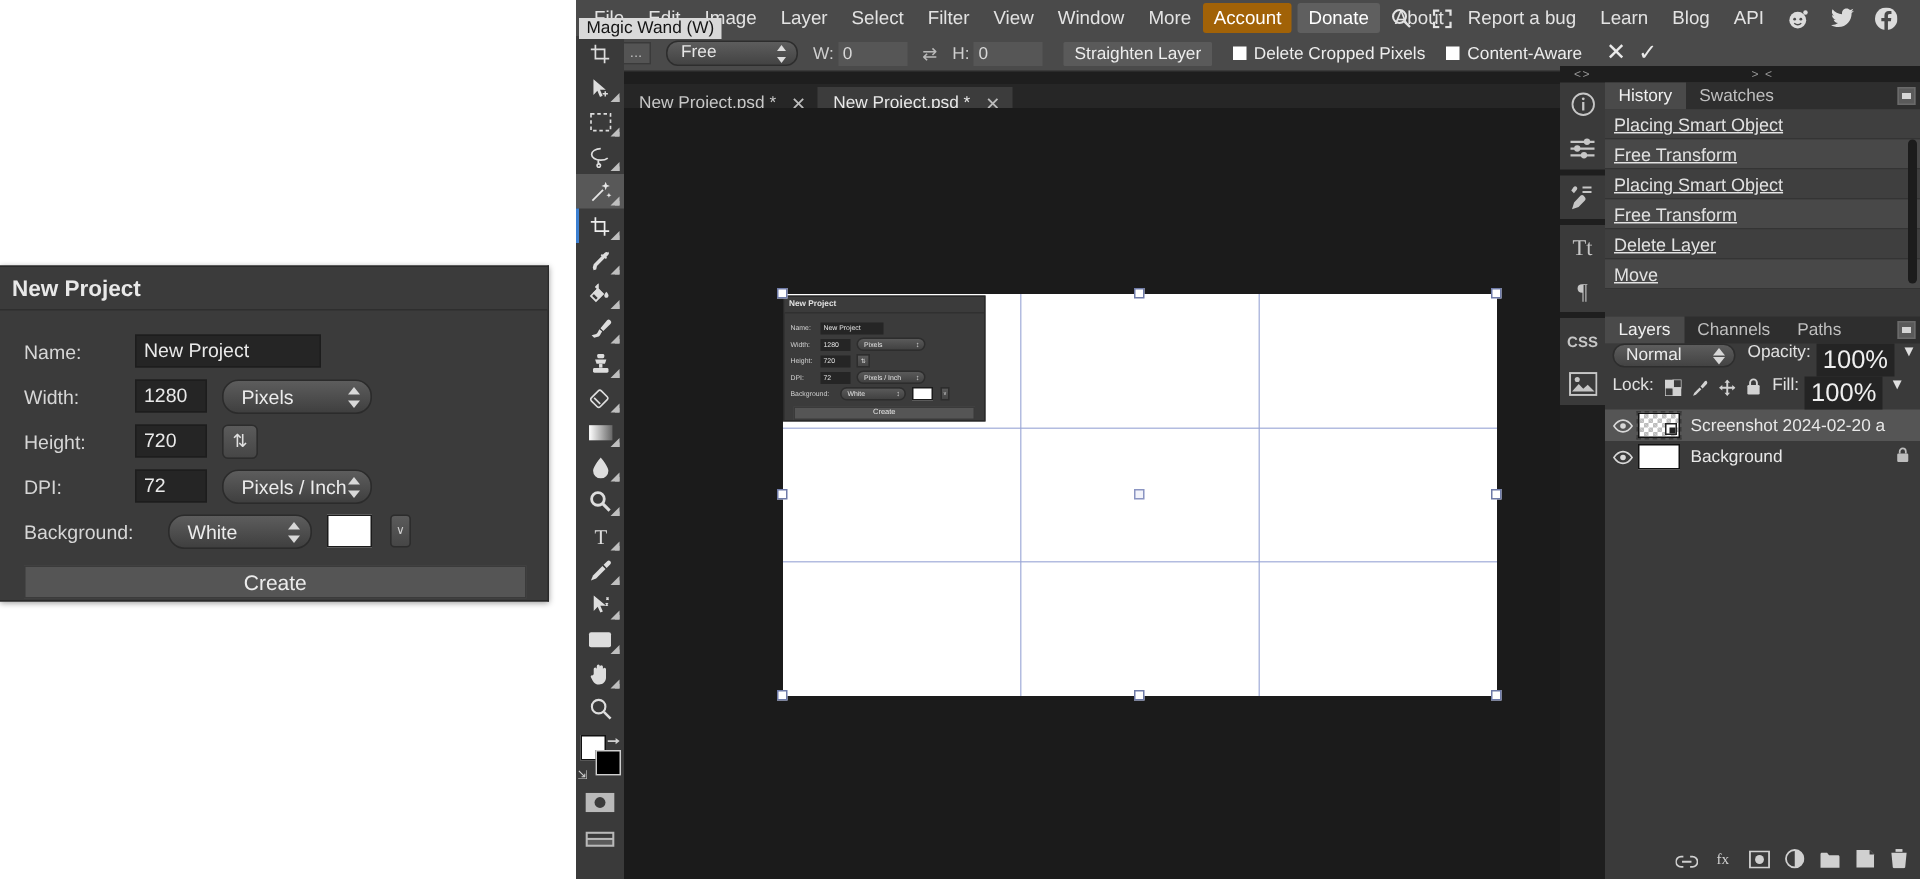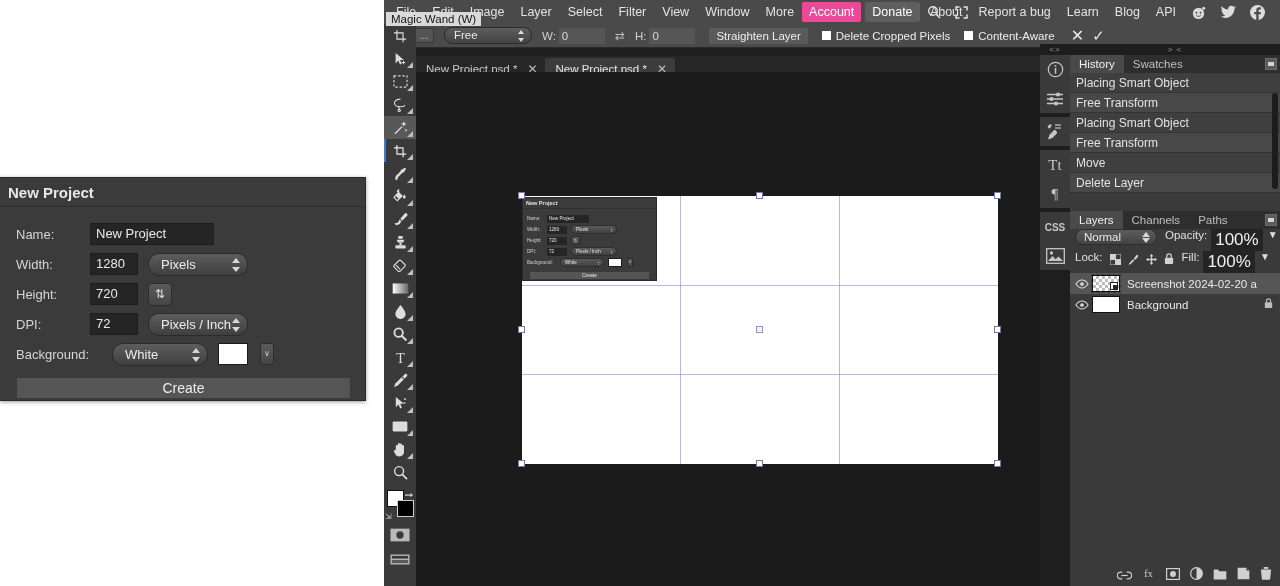--- a/index.html
+++ b/index.html
@@ -67,21 +67,21 @@
   }
 
   
   .app { position: absolute; left: 384px; top: 0; width: 896px; height: 586px; background: #1e1e1e; }
 
   
   .menubar { position: absolute; left: 0; top: 0; width: 896px; height: 24px; background: #4a4a4a; }
   .menu-left { position: absolute; left: 4px; top: 0; height: 24px; display: flex; align-items: center; }
   .menu-right { position: absolute; right: 8px; top: 0; height: 24px; display: flex; align-items: center; }
   .mi { color: #e3e3e3; font-size: 12.5px; padding: 0 8px; line-height: 24px; white-space: nowrap; }
-  .mi.account { background: #ec4899; color: #ffffff; padding: 2px 7px; border-radius: 2px; line-height: 16px; }
+  .mi.account { background: #a16207; color: #ffffff; padding: 2px 7px; border-radius: 2px; line-height: 16px; }
   .mi.donate { background: #5f5f5f; color: #ffffff; padding: 2px 7px; border-radius: 2px; line-height: 16px; margin-left: 4px; }
   .mi-icon { color: #e3e3e3; padding: 0 7px; display: flex; align-items: center; }
   .tooltip {
     position: absolute; left: 2px; top: 12px; background: #d9d9d9; color: #141414;
     font-size: 11.5px; padding: 1px 5px; white-space: nowrap; z-index: 40;
   }
 
   
   .optbar { position: absolute; left: 0; top: 24px; width: 896px; height: 24px; background: #4a4a4a; border-bottom: 1px solid #2a2a2a; display: flex; align-items: center; }
   .opt-tool { width: 26px; height: 22px; display: flex; align-items: center; justify-content: center; }
@@ -163,21 +163,21 @@
 
   
   .rpanel { position: absolute; left: 686px; top: 44px; width: 210px; height: 542px; background: #3a3a3a; }
   .collapse { height: 11px; text-align: center; color: #9a9a9a; font-size: 8px; letter-spacing: 1px; line-height: 11px; background: #1e1e1e; }
   .ptabs { height: 18px; background: #2e2e2e; display: flex; align-items: stretch; position: relative; }
   .ptab { padding: 0 9px; color: #bfbfbf; font-size: 11.5px; line-height: 18px; }
   .ptab.active { background: #4a4a4a; color: #f0f0f0; }
   .pmenu { position: absolute; right: 3px; top: 3px; width: 12px; height: 12px; background: #5a5a5a; border: 1px solid #6a6a6a; }
   .pmenu i { display: block; width: 6px; height: 4px; background: #d5d5d5; margin: 3px auto; }
   .hist-list { position: relative; background: #3f3f3f; }
-  .hist-item { height: 20px; color: #e2e2e2; font-size: 12px; line-height: 20px; padding-left: 6px; border-bottom: 1px solid #343434; }
+  .hist-item { height: 20px; color: #e2e2e2; font-size: 12px; line-height: 20px; padding-left: 6px; border-bottom: 1px solid #343434; text-decoration: underline; }
   .hist-item:nth-child(odd) { background: #3f3f3f; }
   .hist-item:nth-child(even) { background: #484848; }
   .hist-scroll { position: absolute; right: 2px; top: 20px; width: 6px; height: 96px; background: #1c1c1c; border-radius: 3px; }
 
   .lrow { display: flex; align-items: flex-start; height: 22px; padding-left: 5px; }
   .lsel { position: relative; width: 82px; height: 16px; border-radius: 8px; background: linear-gradient(#5d5d5d,#434343); border: 1px solid #2d2d2d; color: #eaeaea; font-size: 11.5px; line-height: 14px; padding-left: 8px; }
   .lbl { color: #e0e0e0; font-size: 11.5px; margin-left: 8px; }
   .lval { background: #242424; color: #efefef; font-size: 17px; padding: 1px 4px; margin-left: 4px; }
   .caret { color: #e0e0e0; font-size: 10px; margin-left: 5px; }
   .lock-icons { display: flex; align-items: center; gap: 7px; margin-left: 7px; color: #d2d2d2; }
@@ -648,22 +648,22 @@
         <div class="pmenu">
             <i></i>
           </div>
       </div>
 
       <div class="hist-list">
         <div class="hist-item">Placing Smart Object</div>
         <div class="hist-item">Free Transform</div>
         <div class="hist-item">Placing Smart Object</div>
         <div class="hist-item">Free Transform</div>
+        <div class="hist-item">Delete Layer</div>
         <div class="hist-item">Move</div>
-        <div class="hist-item">Delete Layer</div>
         <div class="hist-scroll"></div>
       </div>
 
       <div class="ptabs" style="margin-top:18px">
         <div class="ptab active">Layers</div>
         <div class="ptab">Channels</div>
         <div class="ptab">Paths</div>
         <div class="pmenu">
             <i></i>
           </div>

